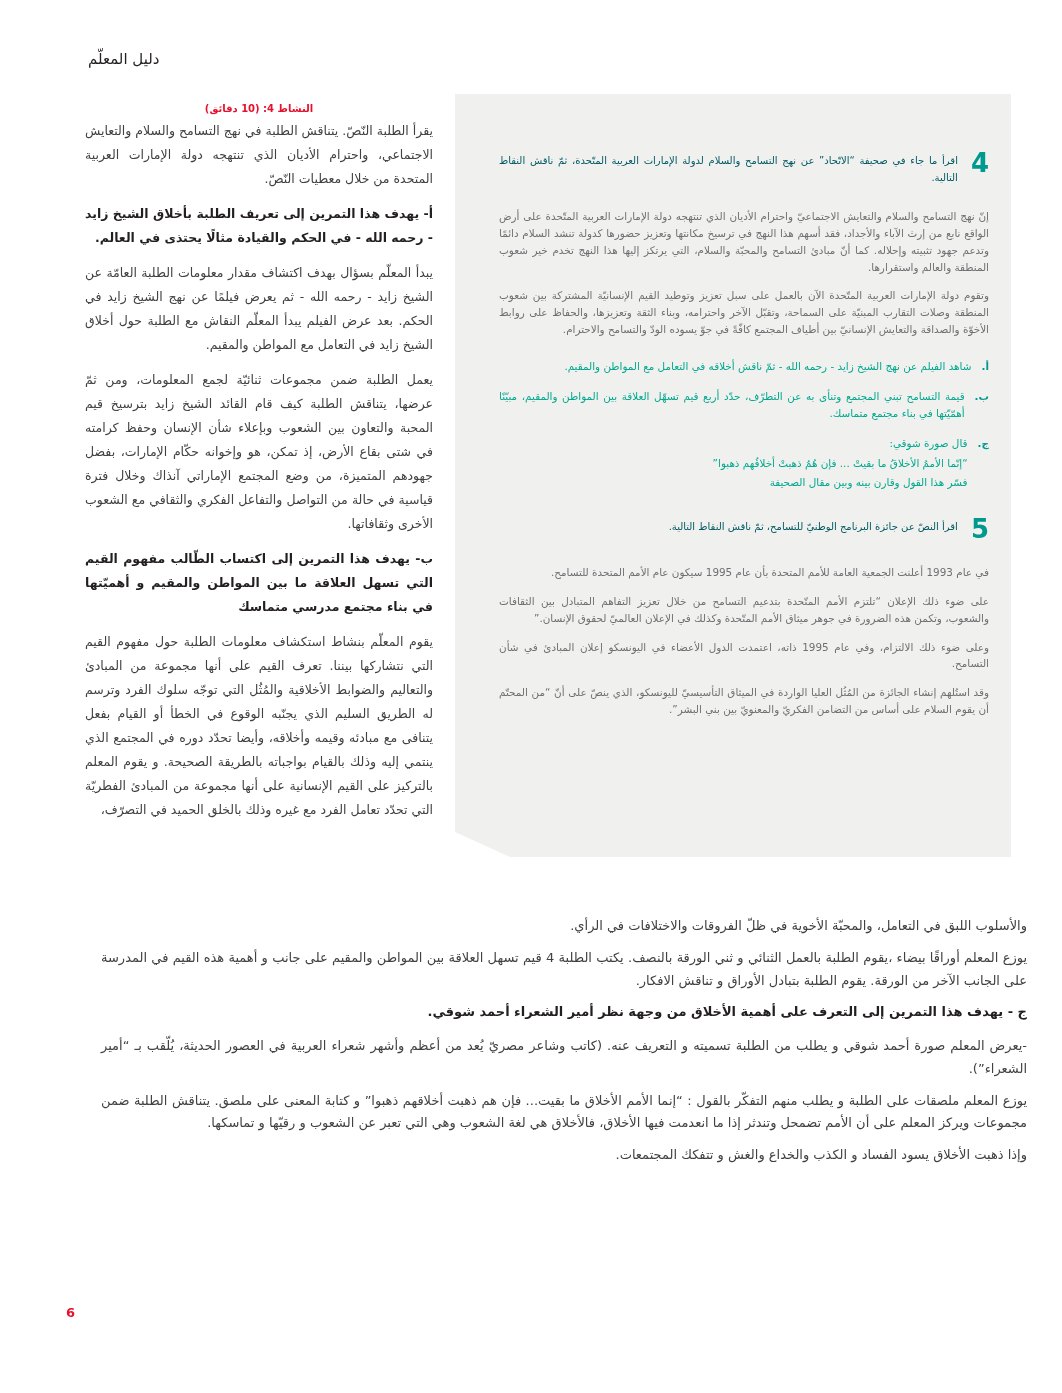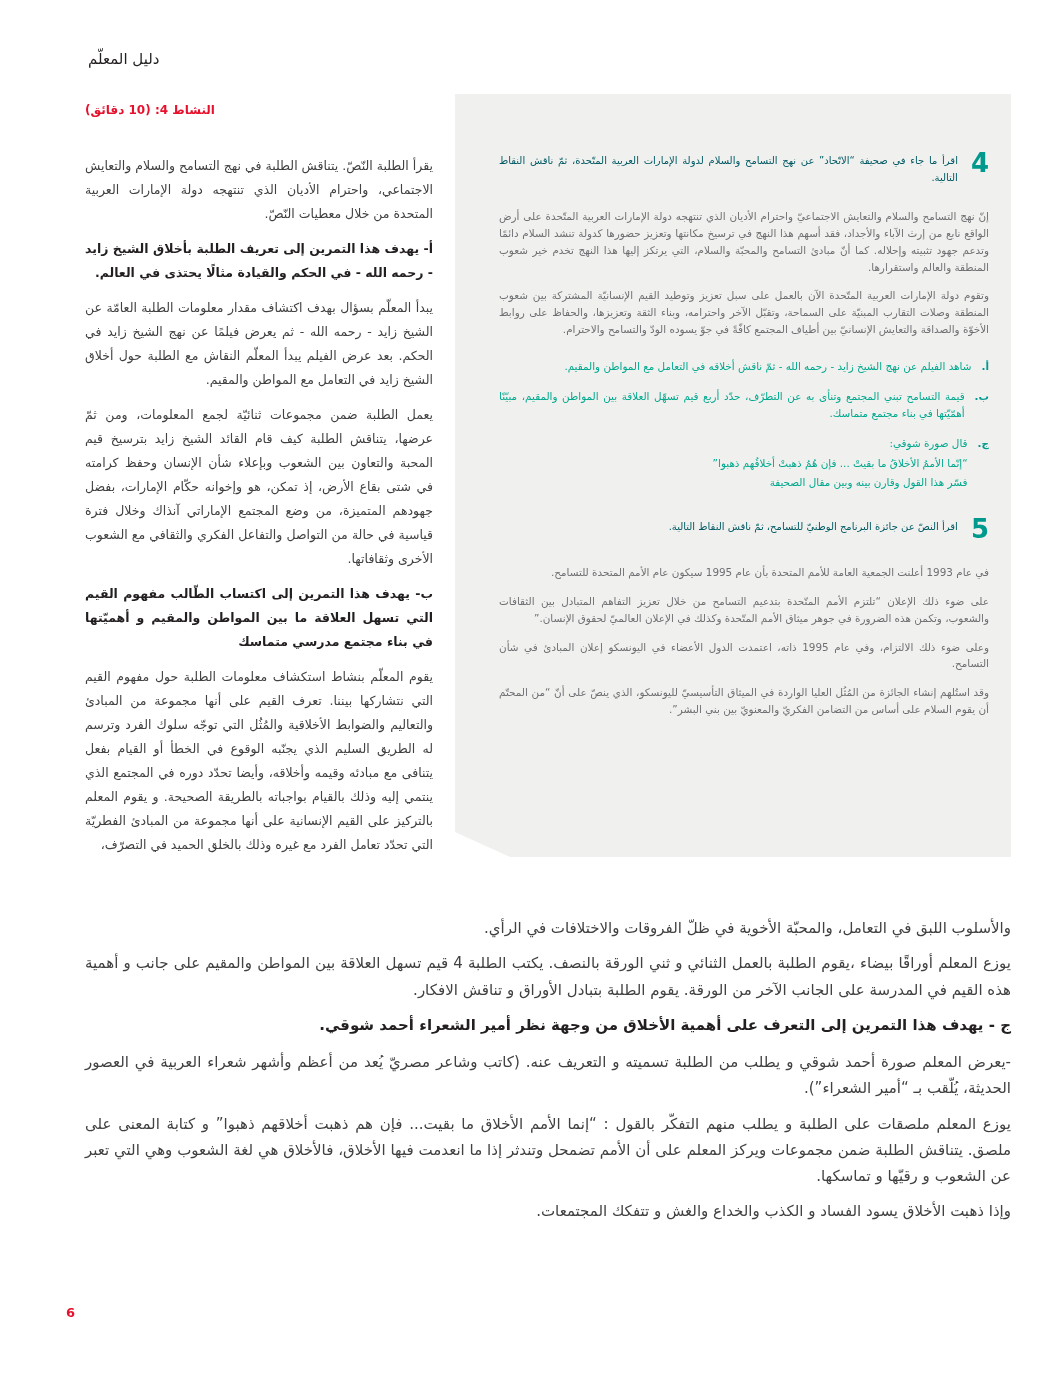--- a/index.html
+++ b/index.html
@@ -13,22 +13,22 @@
     position:absolute; top:50px; left:88px;
     font-size:15px; color:#231f20; direction:rtl;
   }
   
   .left-col {
     position:absolute; top:99px; left:85px; width:348px;
     direction:rtl; text-align:justify;
     color:#414042; font-size:12.5px; line-height:1.92;
   }
   .activity-heading {
-    color:#e8112d; font-weight:bold; font-size:12px;
-    text-align:left; margin-bottom:32px;
+    color:#e8112d; font-weight:bold; font-size:10px;
+    text-align:center; margin-bottom:1px;
   }
   .left-col p { margin-bottom:11px; }
   .bold-heading { font-weight:bold; color:#231f20; }
   .left-col .spaced { }
   
   .panel {
     position:absolute; top:94px; left:455px; width:556px; height:763px;
     background:#f0f0ee;
     clip-path:polygon(0 0, 100% 0, 100% 100%, 55px 100%, 0 calc(100% - 25px));
     direction:rtl; padding:56px 22px 30px 44px; overflow:hidden;
@@ -51,23 +51,23 @@
   .green-item {
     display:flex; gap:10px; color:#00a88e; font-size:10.4px;
     line-height:1.7; margin-bottom:12px; text-align:justify;
   }
   .green-marker { font-weight:bold; color:#00998e; flex:0 0 auto; }
   .green-item .gtext { flex:1; }
   .green-quote { display:inline-block; margin:2px 0; }
   .item5 { margin-top:10px; }
   
   .bottom {
-    position:absolute; top:915px; left:85px; width:926px;
+    position:absolute; top:915px; left:101px; width:926px;
     direction:rtl; text-align:justify;
-    color:#414042; font-size:15px; line-height:1.75;
+    color:#414042; font-size:13px; line-height:1.75;
   }
   .bottom p { margin-bottom:9px; }
   .bottom .bold-heading { margin-bottom:11px; text-align:right; }
   .page-number {
     position:absolute; left:66px; top:1305px;
     color:#e8112d; font-weight:bold; font-size:13px;
   }
 </style>
 </head>
 <body>

